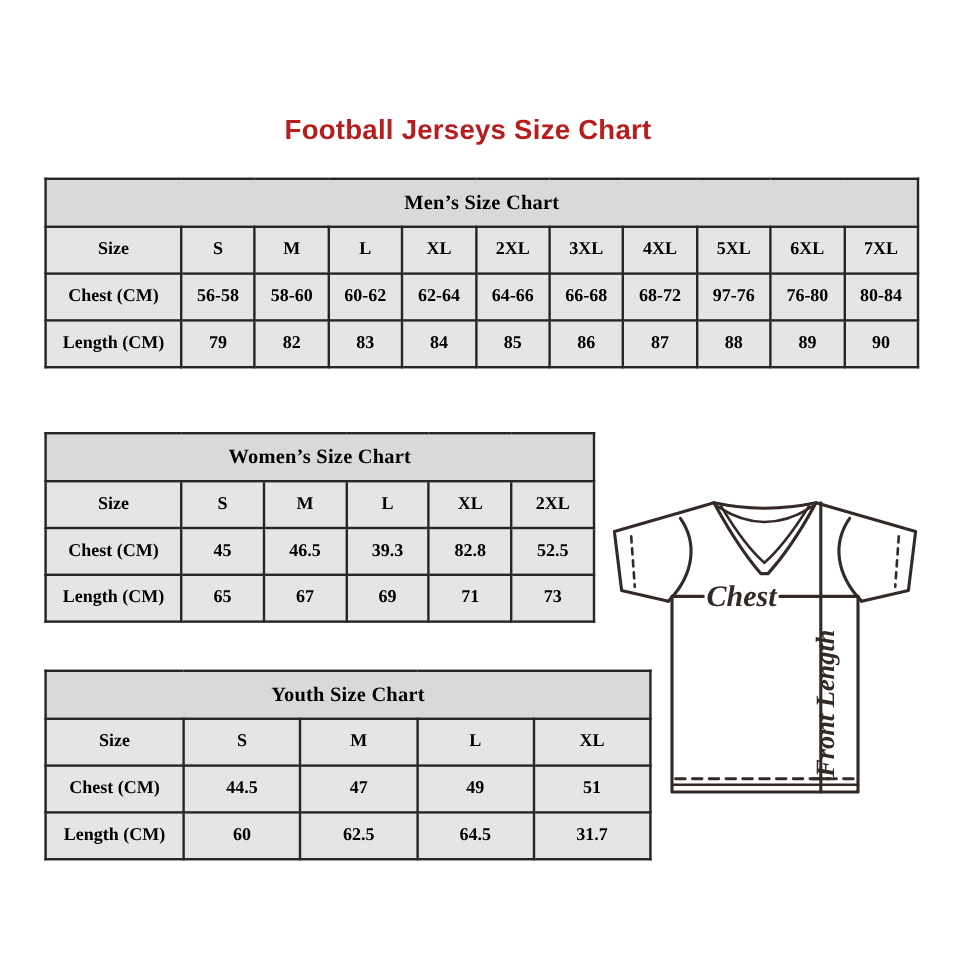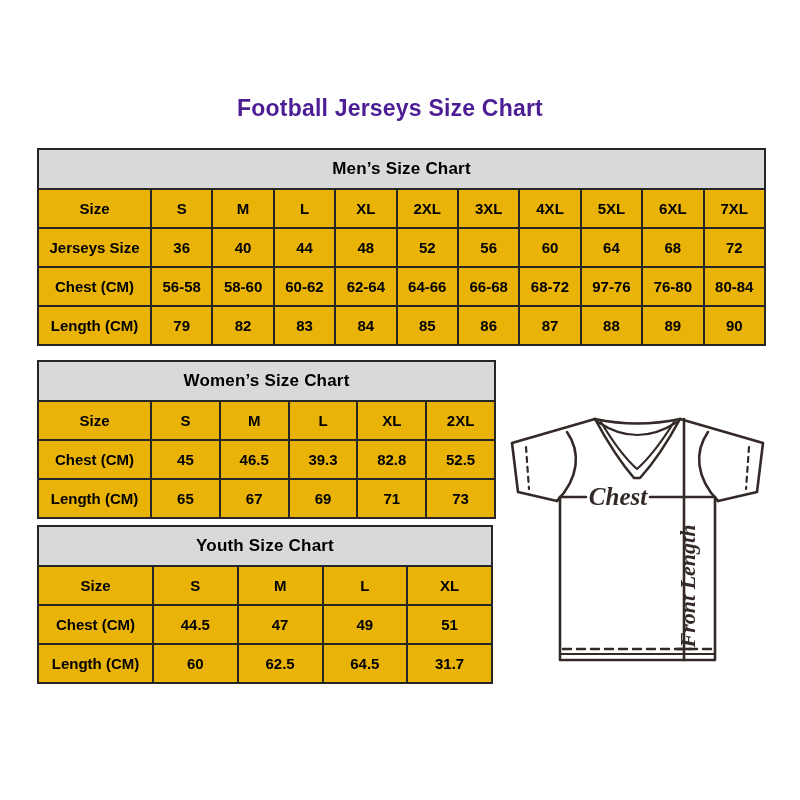--- a/index.html
+++ b/index.html
@@ -2,36 +2,36 @@
 <html><head>
 <meta charset="utf-8">
 <style>
   html,body{margin:0;padding:0;}
   body{
     width:800px;height:800px;background:#ffffff;position:relative;
     font-family:"Liberation Sans",sans-serif;overflow:hidden;
   }
   .page-title{
     position:absolute;top:95px;left:0;width:780px;text-align:center;
-    font-size:23px;font-weight:bold;color:#4c1d95;letter-spacing:.2px;
+    font-size:23px;font-weight:bold;color:#b91c1c;letter-spacing:.2px;
   }
   table.size-table{
-    position:absolute;border-collapse:collapse;table-layout:fixed;background:#eab308;
+    position:absolute;border-collapse:collapse;table-layout:fixed;background:#e5e5e5;font-family:Liberation Serif, serif;
   }
   table.size-table td{
     border:2px solid #262626;text-align:center;vertical-align:middle;
     font-weight:bold;font-size:15px;color:#000;height:37px;padding:0 2px;
     overflow:hidden;white-space:nowrap;
   }
   table.size-table tr.title-row td{
     background:#d9d9d9;font-size:17px;height:38px;letter-spacing:.2px;
   }
   #mens-table{left:37px;top:148px;width:729px;}
   #womens-table{left:37px;top:360px;width:459px;}
-  #youth-table{left:37px;top:525px;width:456px;}
+  #youth-table{left:37px;top:558px;width:506px;}
   col.first-col-m{width:113px;}
   col.first-col-w{width:113px;}
   col.first-col-y{width:115px;}
   .jersey-diagram{position:absolute;left:503px;top:406px;width:272px;height:262px;}
   .jersey-diagram text{
     font-family:"Liberation Serif",serif;font-weight:bold;font-style:italic;
     fill:#332a27;
   }
 </style>
 </head>
@@ -53,33 +53,20 @@
     <td>S</td>
     <td>M</td>
     <td>L</td>
     <td>XL</td>
     <td>2XL</td>
     <td>3XL</td>
     <td>4XL</td>
     <td>5XL</td>
     <td>6XL</td>
     <td>7XL</td>
-  </tr>
-  <tr>
-    <td>Jerseys Size</td>
-    <td>36</td>
-    <td>40</td>
-    <td>44</td>
-    <td>48</td>
-    <td>52</td>
-    <td>56</td>
-    <td>60</td>
-    <td>64</td>
-    <td>68</td>
-    <td>72</td>
   </tr>
   <tr>
     <td>Chest (CM)</td>
     <td>56-58</td>
     <td>58-60</td>
     <td>60-62</td>
     <td>62-64</td>
     <td>64-66</td>
     <td>66-68</td>
     <td>68-72</td>

